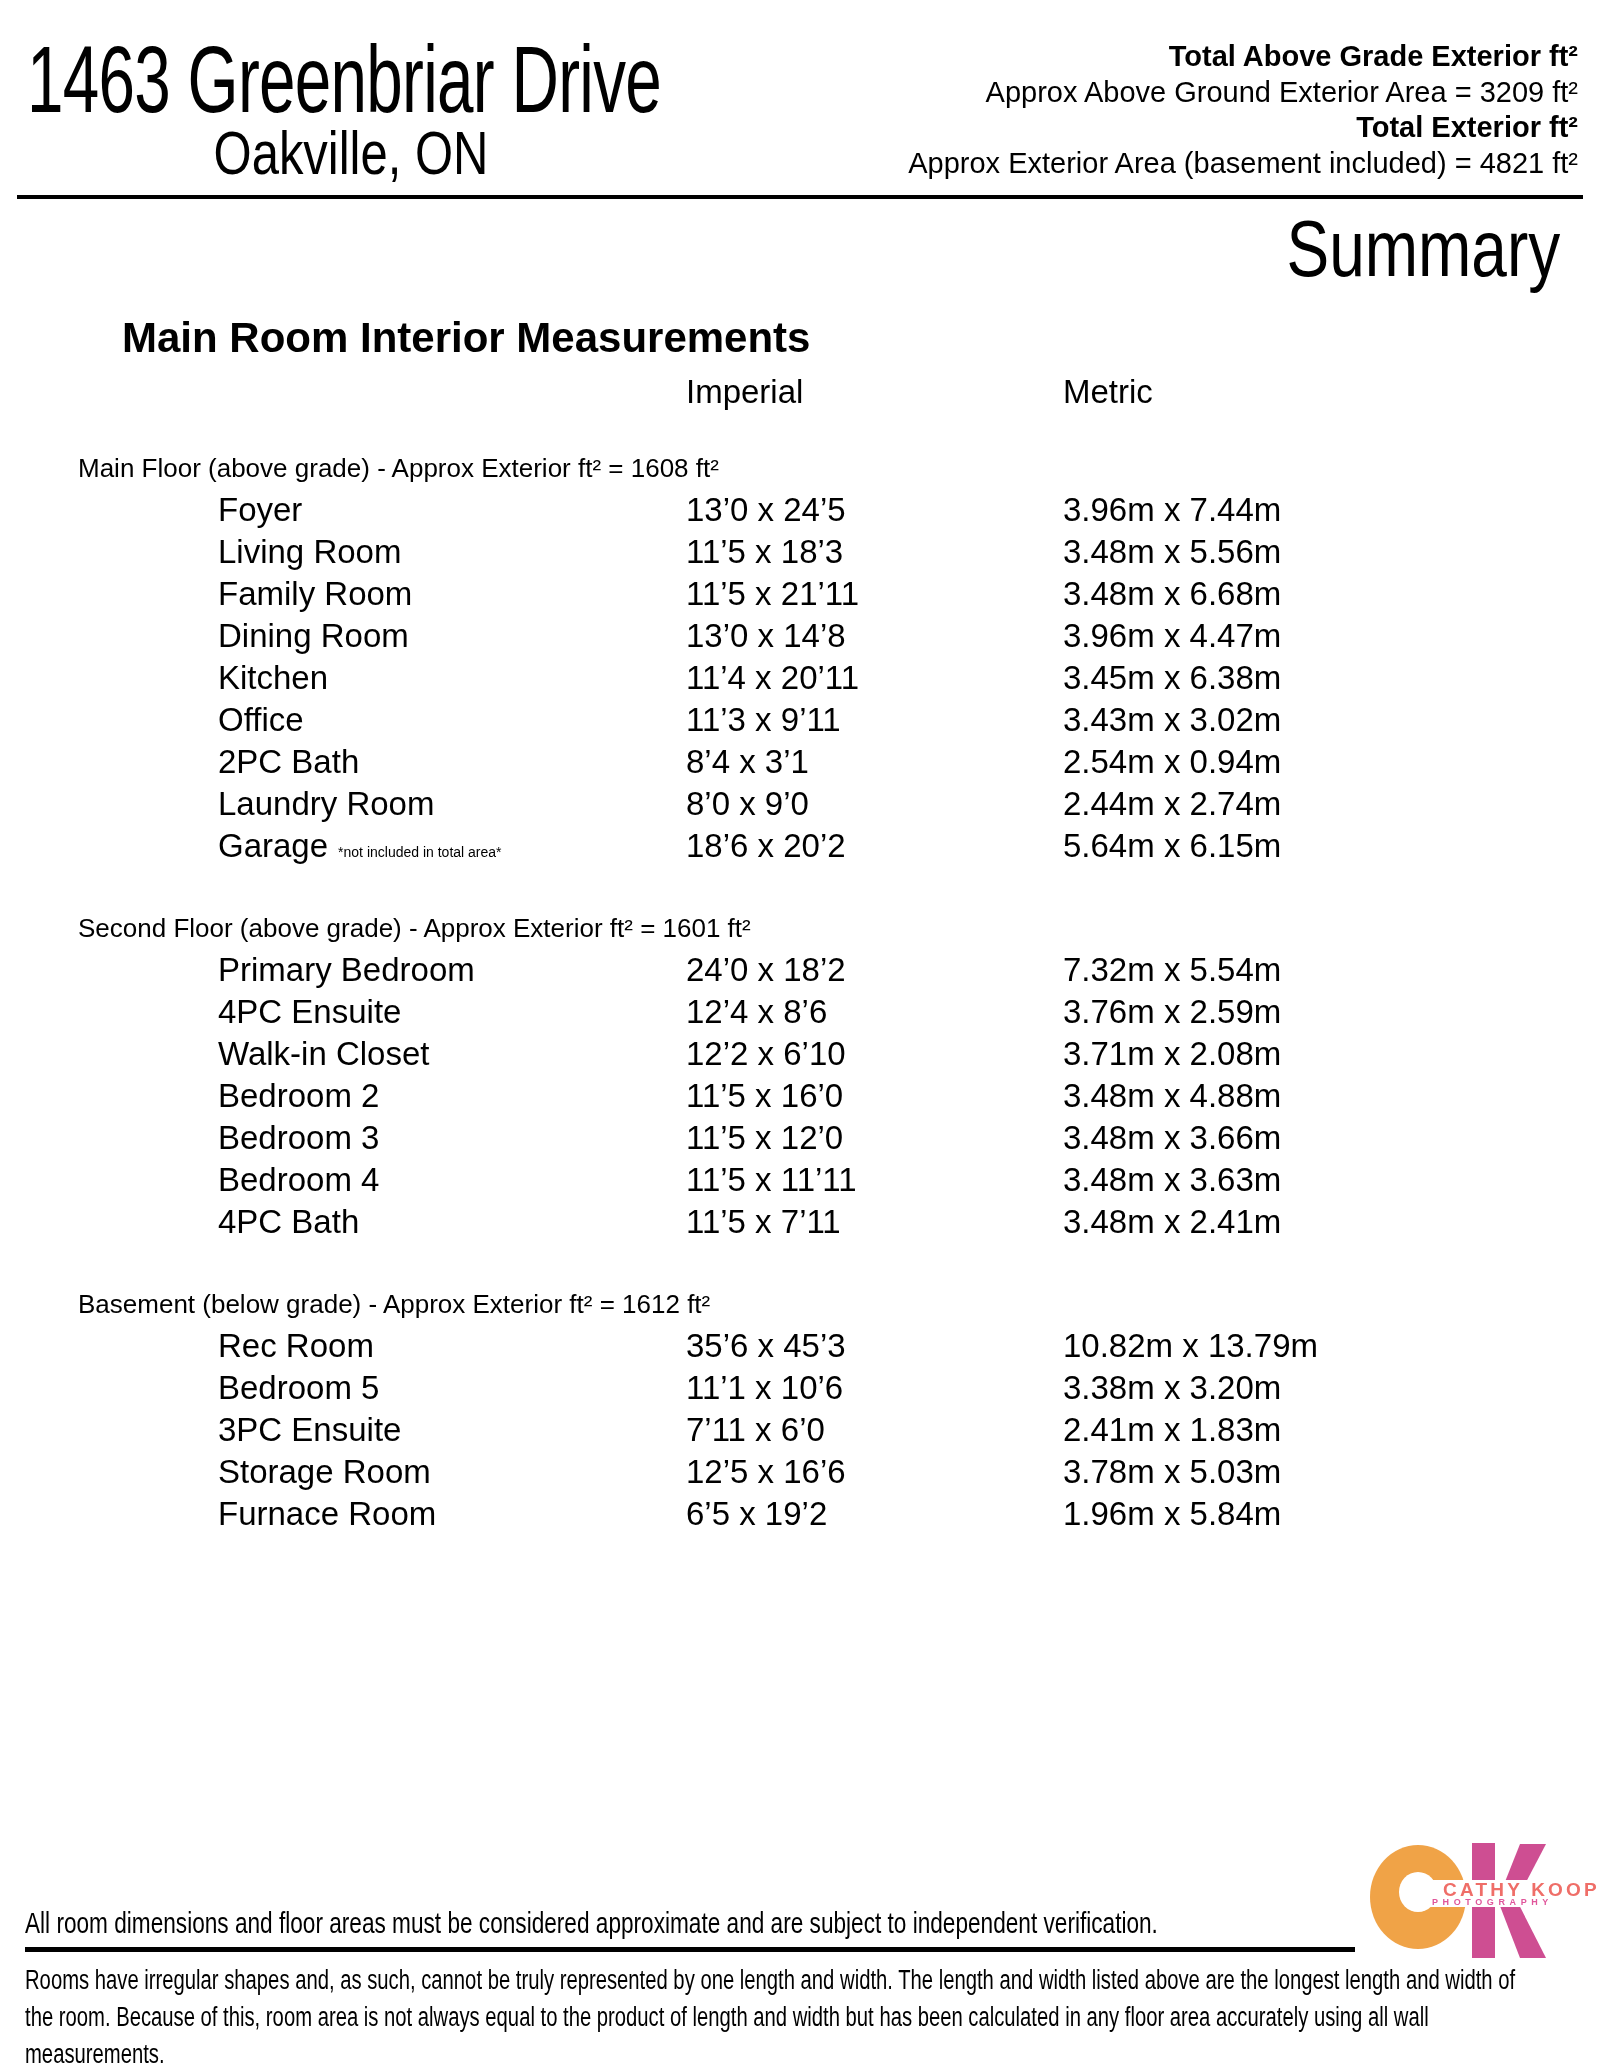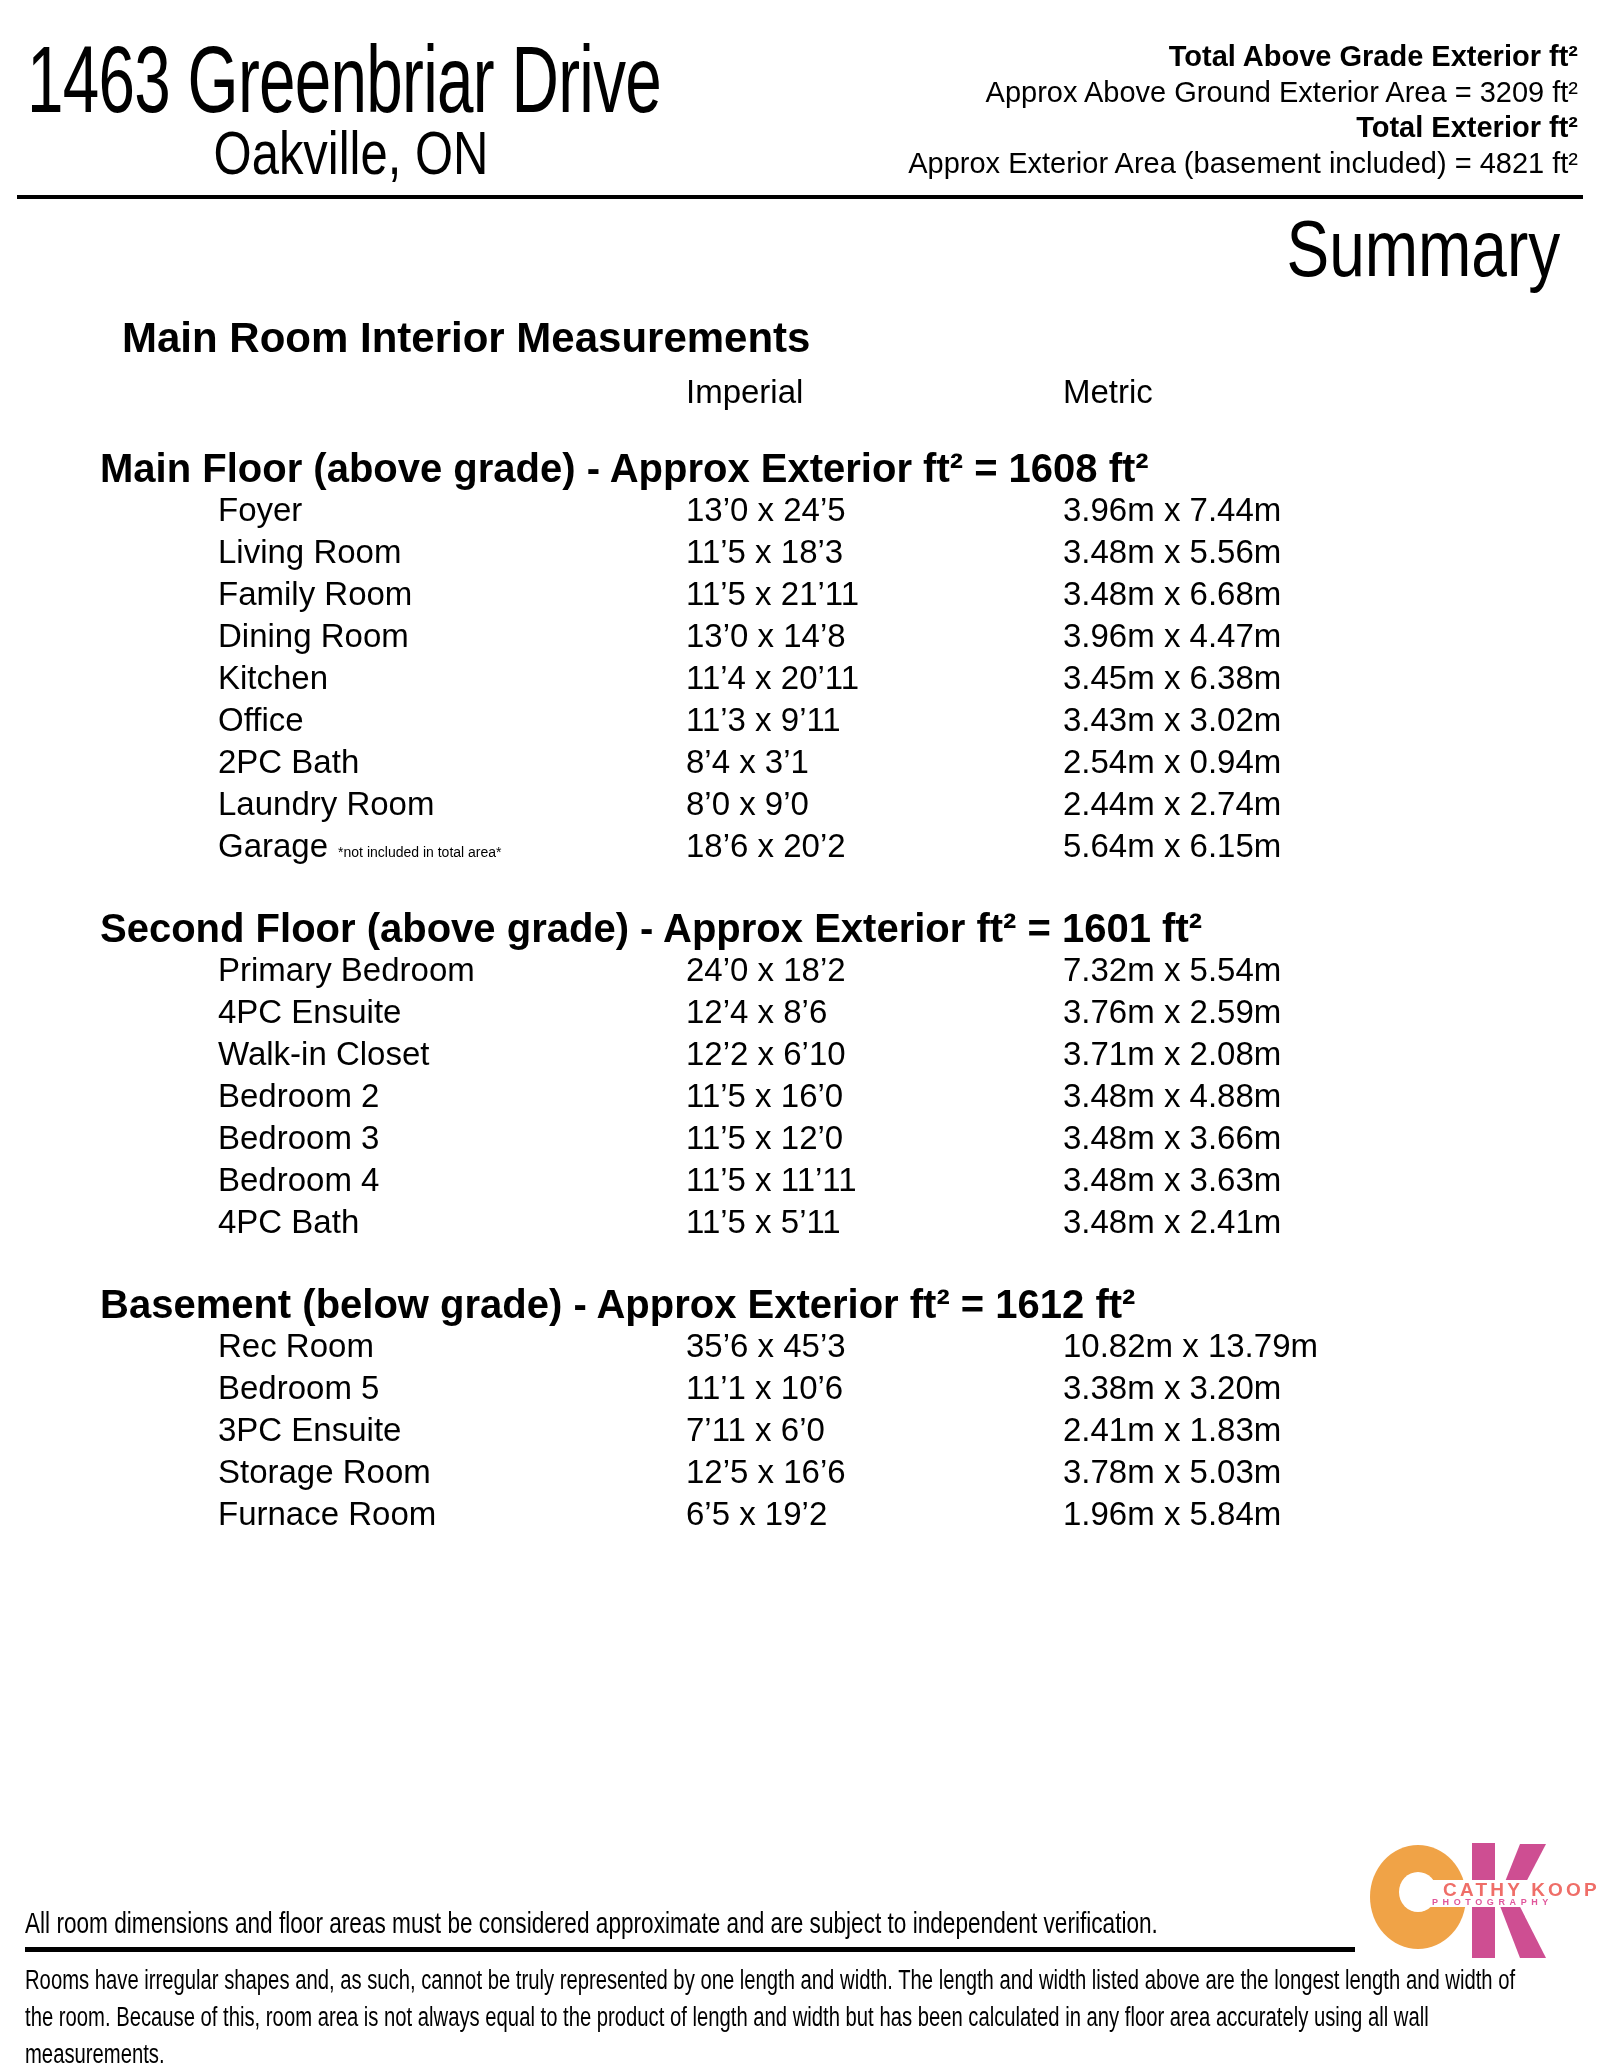--- a/index.html
+++ b/index.html
@@ -28,22 +28,22 @@
     white-space:nowrap;
   }
   .summary span{display:inline-block;transform:scaleX(0.80);transform-origin:right top;}
   
   .table-wrap{position:absolute;left:0;top:317px;width:1319px;}
   .tbl-title{margin-left:122px;font-size:42px;line-height:42px;font-weight:bold;white-space:nowrap;}
   .colheads{position:relative;margin-top:12px;height:42px;line-height:42px;font-size:33px;}
   .colheads .ch-imp{position:absolute;left:686px;}
   .colheads .ch-met{position:absolute;left:1063px;}
   .sec-heading{
-    margin-left:100px;margin-top:40px;height:42px;line-height:42px;
-    font-size:40px;font-weight:bold;white-space:nowrap;
+    margin-left:78px;margin-top:40px;height:42px;line-height:42px;
+    font-size:26px;font-weight:normal;white-space:nowrap;
   }
   .sec-heading.first{margin-top:34px;}
   .sec-rows{}
   .row{position:relative;height:42px;line-height:42px;font-size:33px;white-space:nowrap;}
   .row .c-label{position:absolute;left:218px;}
   .row .c-imp{position:absolute;left:686px;}
   .row .c-met{position:absolute;left:1063px;}
   .room-note{font-size:14px;margin-left:10px;letter-spacing:0px;}
   
   .disclaimer{
@@ -169,21 +169,21 @@
           <span class="c-imp">11’5 x 12’0</span>
           <span class="c-met">3.48m x 3.66m</span>
         </div>
         <div class="row">
           <span class="c-label">Bedroom 4</span>
           <span class="c-imp">11’5 x 11’11</span>
           <span class="c-met">3.48m x 3.63m</span>
         </div>
         <div class="row">
           <span class="c-label">4PC Bath</span>
-          <span class="c-imp">11’5 x 5’11</span>
+          <span class="c-imp">11’5 x 7’11</span>
           <span class="c-met">3.48m x 2.41m</span>
         </div>
       </div>
       <div class="sec-heading">Basement (below grade) - Approx Exterior ft² = 1612 ft²</div>
       <div class="sec-rows">
         <div class="row">
           <span class="c-label">Rec Room</span>
           <span class="c-imp">35’6 x 45’3</span>
           <span class="c-met">10.82m x 13.79m</span>
         </div>

